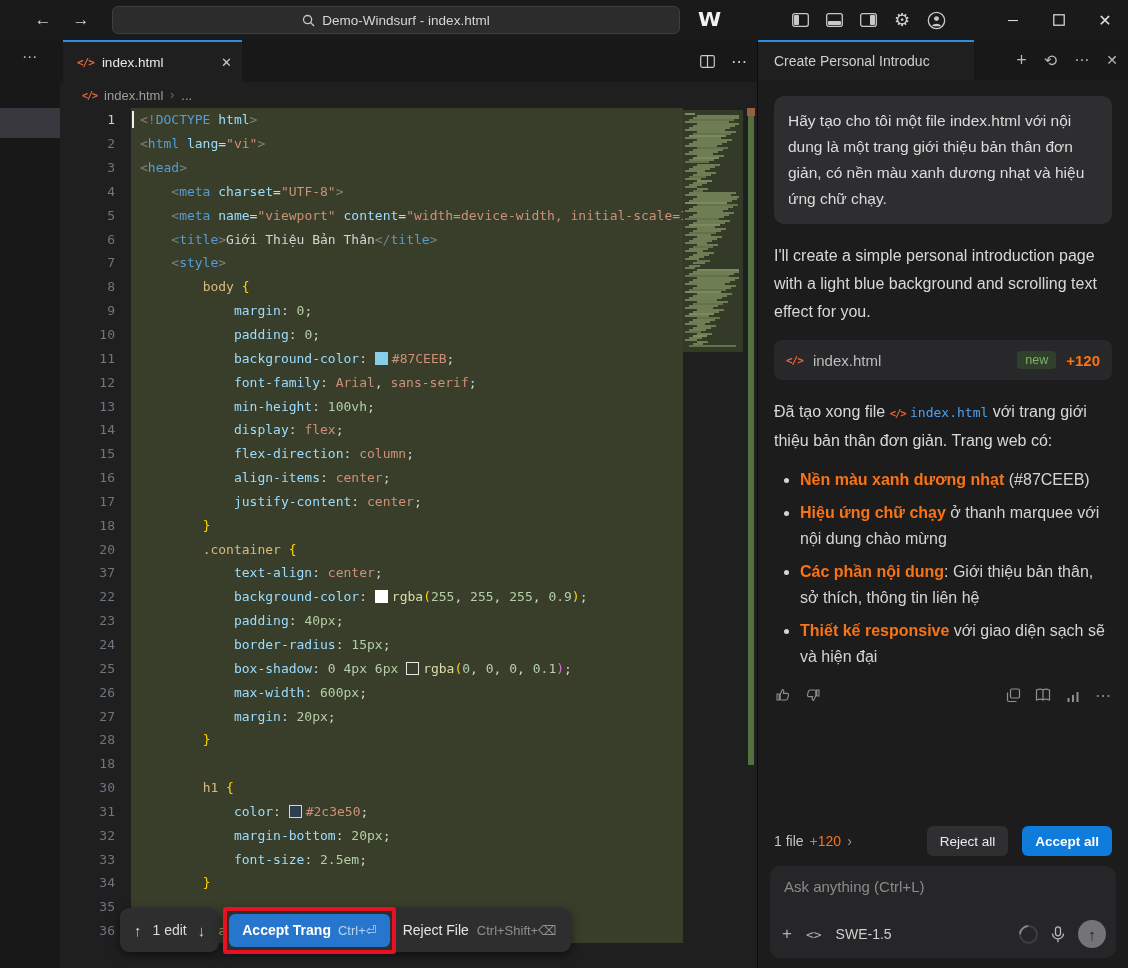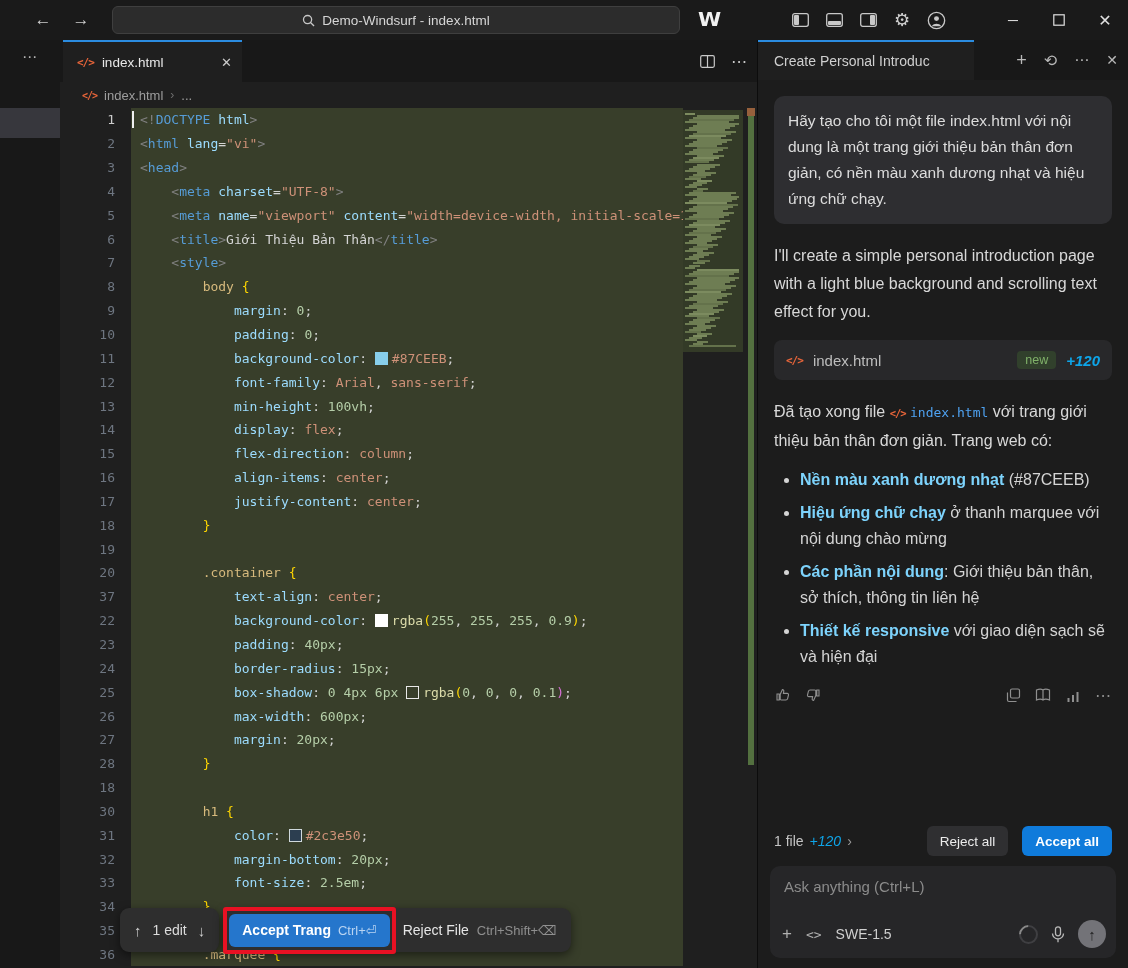--- a/index.html
+++ b/index.html
@@ -64,26 +64,26 @@
   .ctab{width:200px;background:#1f1f1f;border-top:2px solid #2b8ce0;display:flex;align-items:center;padding-left:16px;
         font-size:14px;color:#cfcfcf;position:relative;overflow:hidden;white-space:nowrap;}
   .ctab .fade{position:absolute;right:0;top:0;bottom:0;width:46px;background:linear-gradient(to right,rgba(31,31,31,0),#1f1f1f);}
   .ctab-icons{position:absolute;right:10px;top:0;height:40px;display:flex;align-items:center;gap:17px;color:#b8b8b8;font-size:15px;}
   .chat{position:absolute;top:40px;left:16px;right:16px;bottom:150px;overflow:hidden;}
   .bubble{margin-top:16px;background:#2e2e31;border-radius:10px;padding:12px 14px;font-size:15.5px;line-height:26px;color:#dcdcdc;}
   .msg{margin-top:18px;font-size:16px;line-height:28px;color:#d8d8d8;}
   .filechip{margin-top:14px;height:40px;background:#28282a;border-radius:8px;display:flex;align-items:center;padding:0 12px;gap:10px;}
   .filechip .fname{font-size:15px;color:#bdbdbd;flex:1;}
   .badge-new{background:#31402c;color:#7fb069;font-size:12.5px;padding:2px 8px;border-radius:4px;}
-  .diffplus{color:#0ea5e9;font-size:15px;font-weight:bold;font-style:italic;}
+  .diffplus{color:#f97316;font-size:15px;font-weight:bold;}
   .inlinecode{color:#4ea1f0;font-family:"DejaVu Sans Mono",monospace;font-size:13px;}
   .inlineico{color:#e8653a;font-weight:bold;font-size:10.5px;font-family:"DejaVu Sans Mono",monospace;letter-spacing:-1px;}
   ul.blist{margin:12px 0 0 0;padding-left:26px;}
   ul.blist li{margin-bottom:7px;font-size:16px;line-height:26px;color:#d4d4d4;}
-  ul.blist li b{color:#7dd3fc;}
+  ul.blist li b{color:#f97316;}
   .actions{margin-top:16px;display:flex;align-items:center;color:#8f8f8f;}
   .actions .grp{display:flex;gap:12px;align-items:center;}
   .actions .right{margin-left:auto;}
   .aic{width:18px;height:18px;display:flex;align-items:center;justify-content:center;}
   
   .cbottom{position:absolute;left:12px;right:12px;bottom:10px;}
   .changes{display:flex;align-items:center;gap:6px;height:30px;margin:0 4px 10px 4px;font-size:14px;color:#c4c4c4;}
   .changes .chev{color:#9a9a9a;}
   .btn-dark{margin-left:auto;background:#2f2f31;color:#ececec;border:none;border-radius:6px;height:30px;padding:0 13px;font-size:13.5px;font-family:inherit;}
   .btn-blue{background:#0f7bdb;color:#fff;border:none;border-radius:6px;height:30px;padding:0 13px;font-size:13.5px;font-weight:bold;font-family:inherit;margin-left:8px;}
@@ -251,24 +251,20 @@
               <span class="ln">16</span>
               <span class="lwrap"><span style="color: rgb(212, 212, 212);">            </span><span style="color: rgb(156, 220, 254);">align-items</span><span style="color: rgb(212, 212, 212);">: </span><span style="color: rgb(206, 145, 120);">center</span><span style="color: rgb(212, 212, 212);">;</span></span>
             </div>
             <div class="cl">
               <span class="ln">17</span>
               <span class="lwrap"><span style="color: rgb(212, 212, 212);">            </span><span style="color: rgb(156, 220, 254);">justify-content</span><span style="color: rgb(212, 212, 212);">: </span><span style="color: rgb(206, 145, 120);">center</span><span style="color: rgb(212, 212, 212);">;</span></span>
             </div>
             <div class="cl">
               <span class="ln">18</span>
               <span class="lwrap"><span style="color: rgb(212, 212, 212);">        </span><span style="color: rgb(255, 215, 0);">}</span></span>
-            </div>
-            <div class="cl">
-              <span class="ln">19</span>
-              <span class="lwrap"></span>
             </div>
             <div class="cl">
               <span class="ln">20</span>
               <span class="lwrap"><span style="color: rgb(212, 212, 212);">        </span><span style="color: rgb(215, 186, 125);">.container</span><span style="color: rgb(212, 212, 212);"> </span><span style="color: rgb(255, 215, 0);">{</span></span>
             </div>
             <div class="cl">
               <span class="ln">37</span>
               <span class="lwrap"><span style="color: rgb(212, 212, 212);">            </span><span style="color: rgb(156, 220, 254);">text-align</span><span style="color: rgb(212, 212, 212);">: </span><span style="color: rgb(206, 145, 120);">center</span><span style="color: rgb(212, 212, 212);">;</span></span>
             </div>
             <div class="cl">

